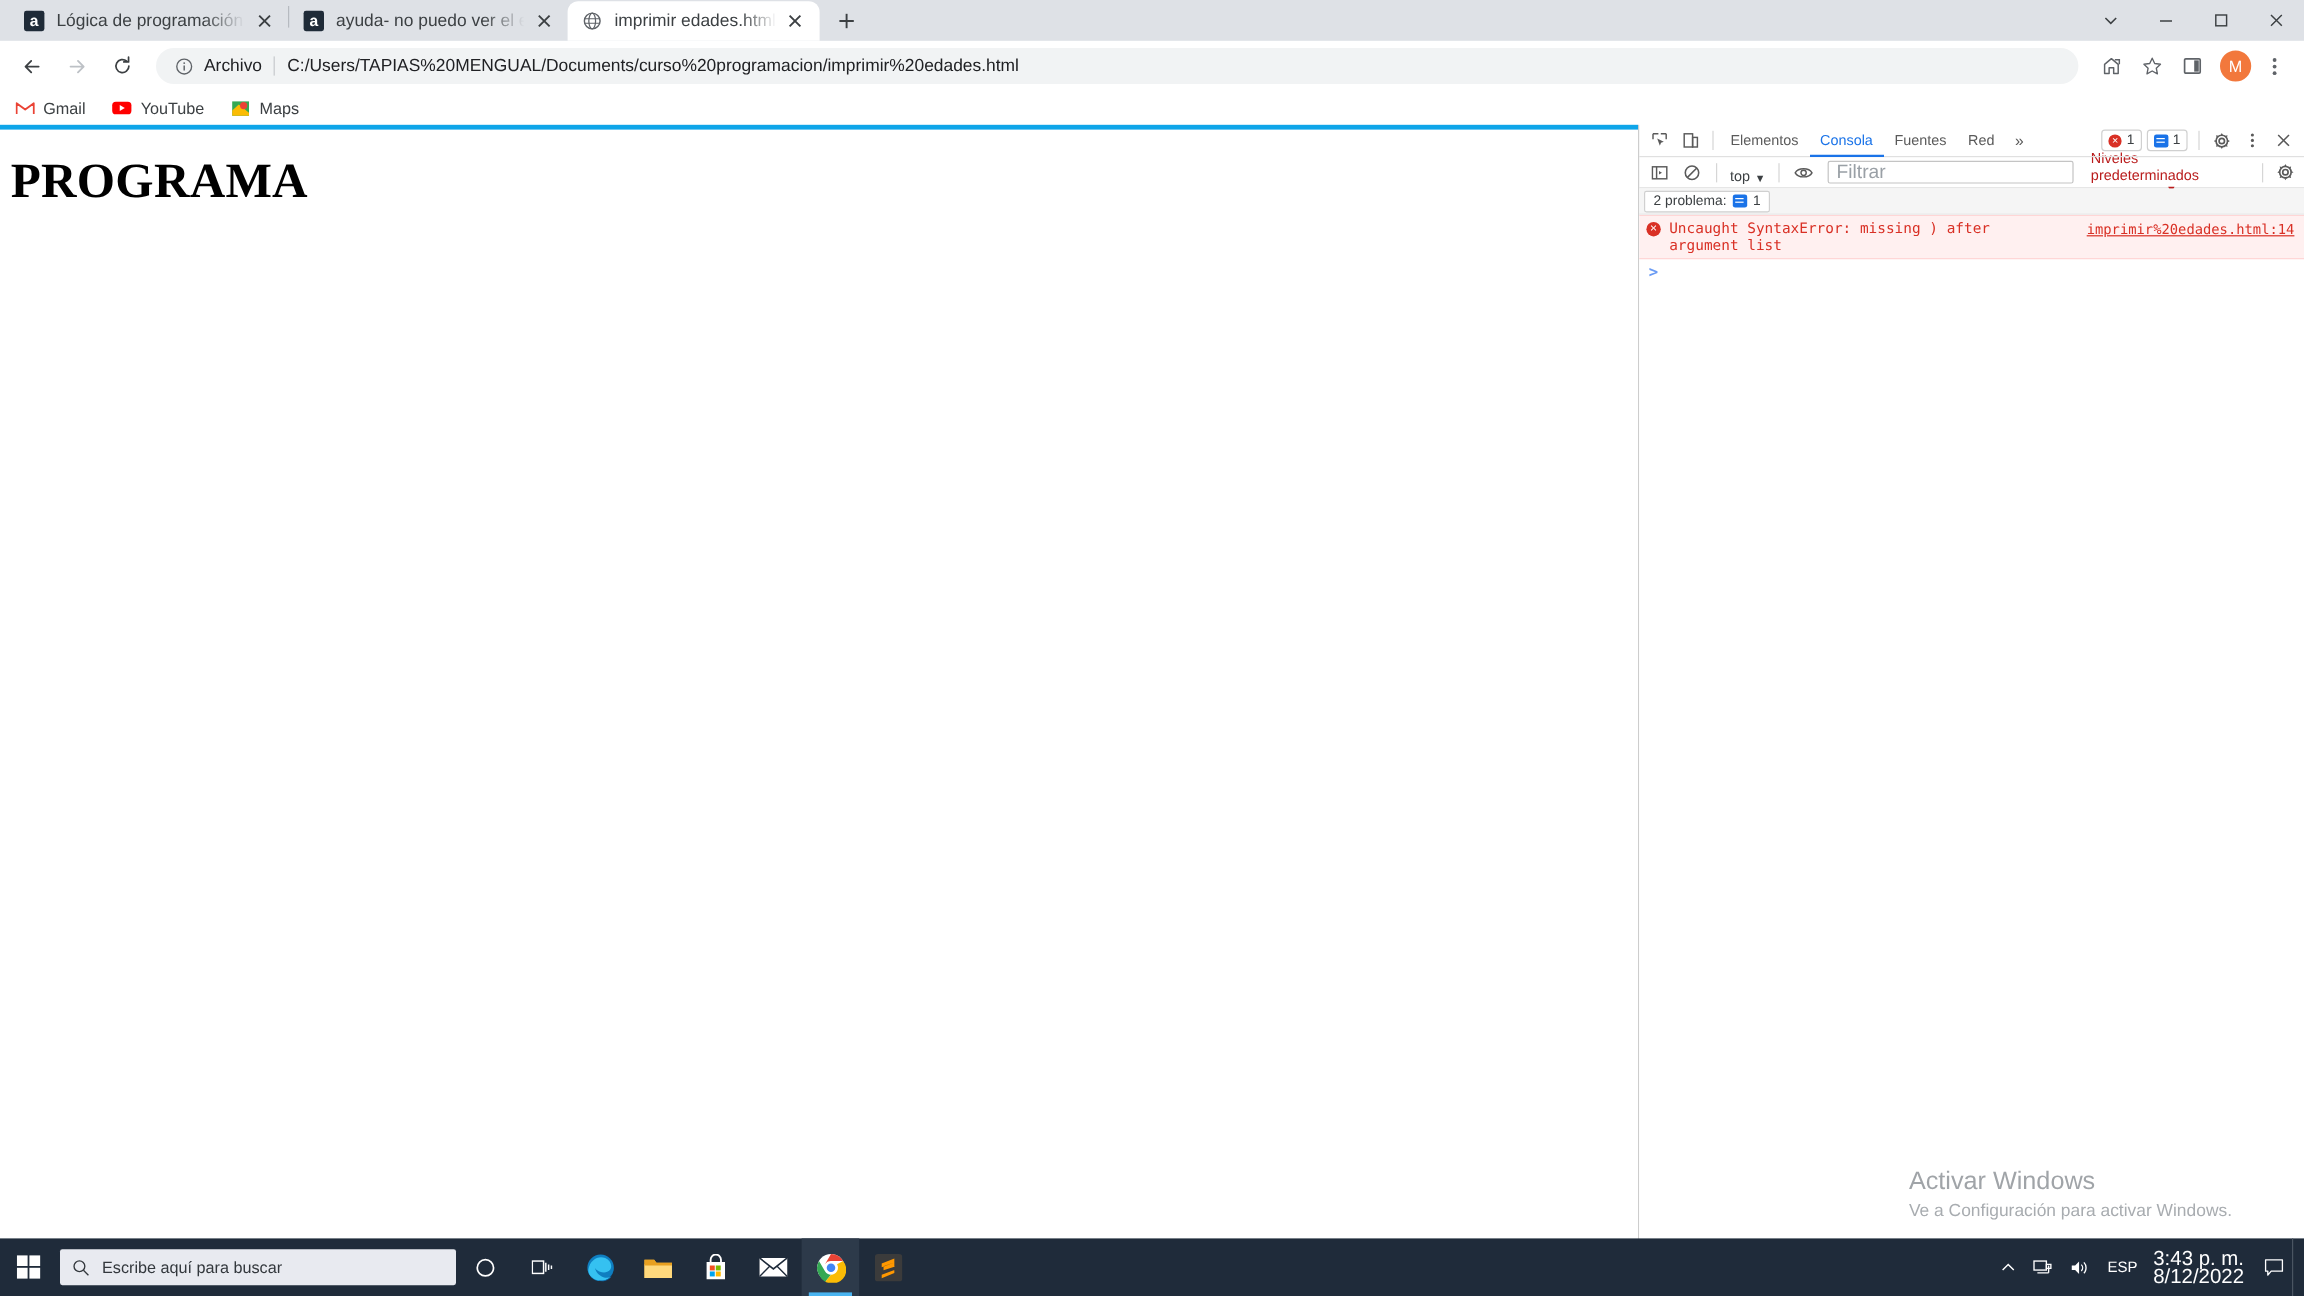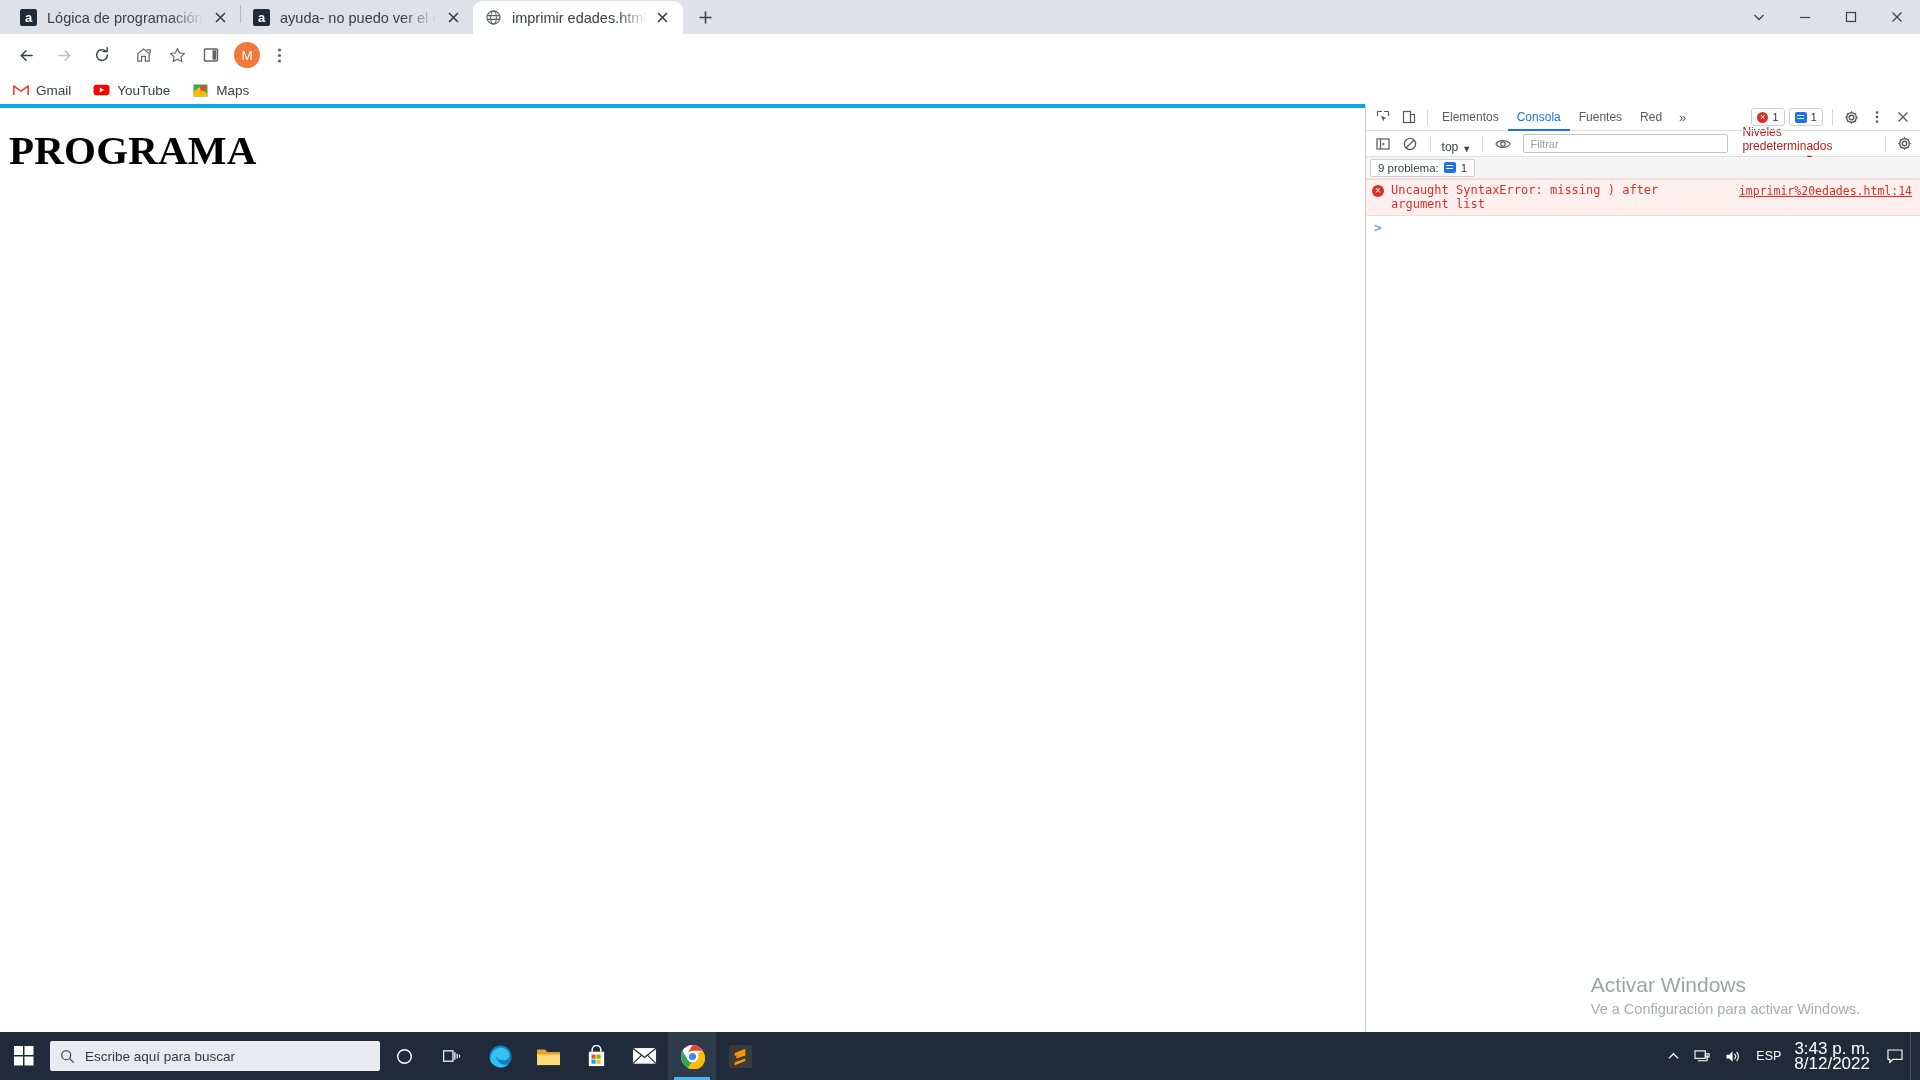--- a/index.html
+++ b/index.html
@@ -102,21 +102,21 @@
     display:flex;align-items:center;gap:4px;border:1px solid #d0d0d0;border-radius:3px;
     height:18px;padding:0 5px;font-size:11.5px;color:#3c4043;margin-right:4px;background:#fff;
   }
   .dot-err { width:11px;height:11px;border-radius:50%;background:#d93025;color:#fff;font-size:9px;
              display:flex;align-items:center;justify-content:center;line-height:1;}
 
   .dt-toolbar { height:26px; display:flex; align-items:center; border-bottom:1px solid #e0e0e0; padding:0 4px; gap:2px;}
   .dt-select { display:flex; align-items:flex-end; font-size:12px; color:#3c4043; padding:0 4px; height:20px;}
   .filter-input {
     flex: 0 1 210px; height:19px; border:1px solid #c4c4c4; border-radius:2px;
-    font-size:11px; color:#9aa0a6; padding:0 6px; display:flex; align-items:center;
+    font-size:16px; color:#9aa0a6; padding:0 6px; display:flex; align-items:center;
     background:#fff; margin:0 6px;
   }
   .levels { margin-left:auto; display:flex; align-items:center; font-size:12px; color:#b91c1c; padding:0 6px;flex-direction:column;}
   .dt-gear { width:24px;height:22px;display:flex;align-items:center;justify-content:center;color:#5a5a5a;}
 
   .issues-bar { height:22px; display:flex; align-items:center; padding-left:4px; border-bottom:1px solid #e6e6e6; background:#f5f5f5;}
   .issues-chip {
     display:flex;align-items:center;gap:5px;height:18px;padding:0 7px;
     border:1px solid #d0d0d0;border-radius:2px;background:#fff;font-size:11.5px;color:#3c4043;
   }
@@ -257,20 +257,32 @@
           <path d="M4 10 H15 M10.5 5 L15.5 10 L10.5 15" stroke="#bdc1c6" stroke-width="1.6" fill="none" stroke-linecap="round" stroke-linejoin="round"></path>
         </svg>
     </div>
     <div class="nav-btn">
       <svg width="18" height="18" viewBox="0 0 20 20">
         <path d="M16 10 A6 6 0 1 1 14 5.6" stroke="#3c4043" stroke-width="1.6" fill="none" stroke-linecap="round"></path>
         <path d="M15.7 1.8 L15.7 6.2 L11.3 6.2" stroke="#3c4043" stroke-width="1.6" fill="none" stroke-linecap="round" stroke-linejoin="round"></path>
       </svg>
     </div>
 
+    <div class="omnibox">
+      <span class="omni-info">
+        <svg width="15" height="15" viewBox="0 0 16 16">
+          <circle cx="8" cy="8" r="6.6" fill="none" stroke="#5f6368" stroke-width="1.2"></circle>
+          <path d="M8 7 V11.5" stroke="#5f6368" stroke-width="1.3"></path>
+          <circle cx="8" cy="4.9" r="0.85" fill="#5f6368"></circle>
+        </svg>
+      </span>
+      <span class="omni-scheme">Archivo</span>
+      <span class="omni-divider"></span>
+      <span class="omni-url">C:/Users/TAPIAS%20MENGUAL/Documents/curso%20programacion/imprimir%20edades.html</span>
+    </div>
 
     <div class="tb-icon">
       <svg width="17" height="17" viewBox="0 0 18 18">
         <path d="M3 15 V7 L9 2 L15 7 V15 H11 V10 H7 V15 Z" fill="none" stroke="#5f6368" stroke-width="1.3" stroke-linejoin="round" transform="rotate(0)"></path>
         <path d="M12 3 L16 3 L16 7" fill="none" stroke="#5f6368" stroke-width="1.3"></path>
       </svg>
     </div>
     <div class="tb-icon">
       <svg width="17" height="17" viewBox="0 0 18 18">
         <path d="M9 1.6 L11.2 6.3 L16.3 6.9 L12.6 10.4 L13.6 15.4 L9 12.9 L4.4 15.4 L5.4 10.4 L1.7 6.9 L6.8 6.3 Z" fill="none" stroke="#5f6368" stroke-width="1.2" stroke-linejoin="round"></path>
@@ -418,21 +430,21 @@
           <svg width="15" height="15" viewBox="0 0 16 16">
             <circle cx="8" cy="8" r="2.4" fill="none" stroke="#5a5a5a" stroke-width="1.5"></circle>
             <path d="M8 0.8 L9 2.6 H7 Z M8 15.2 L7 13.4 H9 Z M0.8 8 L2.6 7 V9 Z M15.2 8 L13.4 9 V7 Z M2.9 2.9 L4.9 3.4 L3.4 4.9 Z M13.1 13.1 L11.1 12.6 L12.6 11.1 Z M13.1 2.9 L12.6 4.9 L11.1 3.4 Z M2.9 13.1 L3.4 11.1 L4.9 12.6 Z" fill="#5a5a5a"></path>
             <circle cx="8" cy="8" r="5.1" fill="none" stroke="#5a5a5a" stroke-width="1.5"></circle>
           </svg>
         </div>
       </div>
 
       <div class="issues-bar">
         <div class="issues-chip">
-          <span>9 problema:</span>
+          <span>2 problema:</span>
           <span class="info-sq"></span>
           <span>1</span>
         </div>
       </div>
 
       <div class="console-log">
         <div class="log-error">
           <span class="err-icon">×</span>
           <span class="err-text">Uncaught SyntaxError: missing ) after argument list</span>
           <span class="err-src">imprimir%20edades.html:14</span>

